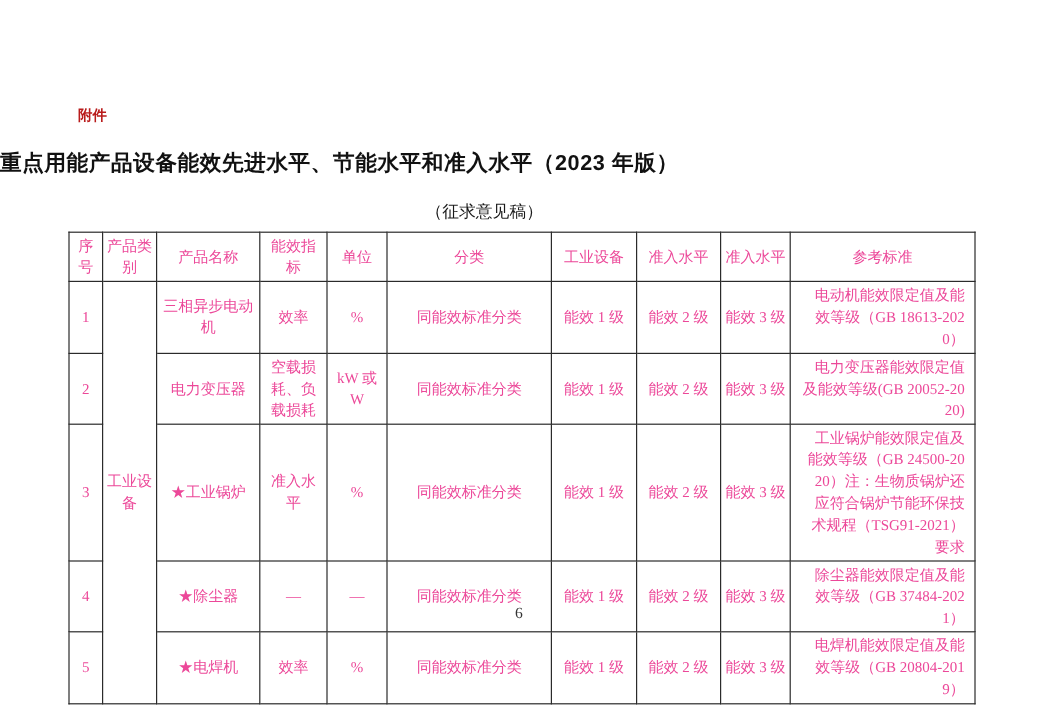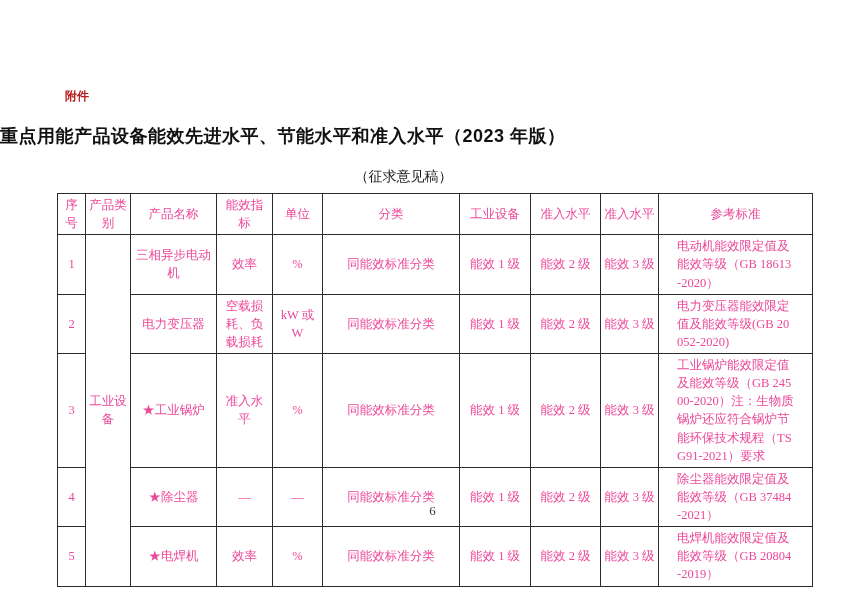--- a/index.html
+++ b/index.html
@@ -50,22 +50,22 @@
   table.main th, table.main td {
     border: 1px solid #2b2b2b;
     text-align: center;
     vertical-align: middle;
     padding: 2px 3px;
     line-height: 1.45;
     font-weight: normal;
     word-break: break-all;
   }
   table.main td.std {
-    text-align: left;
-    padding: 2px 18px;
+    text-align: right;
+    padding: 2px 8px;
   }
   tr.hdr      { height: 39px; }
   tr.r1       { height: 42px; }
   tr.r2       { height: 56px; }
   tr.r3       { height: 94px; }
   tr.r4       { height: 38px; }
   tr.r5       { height: 38px; }
   .page-num {
     position: absolute;
     left: 0; top: 503px;

